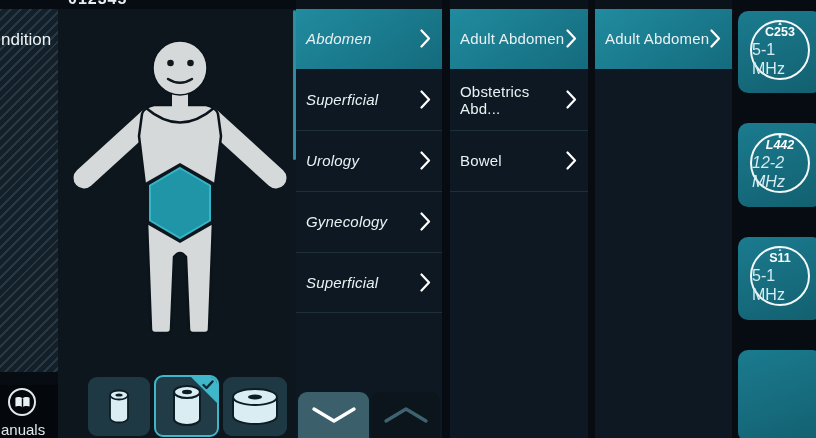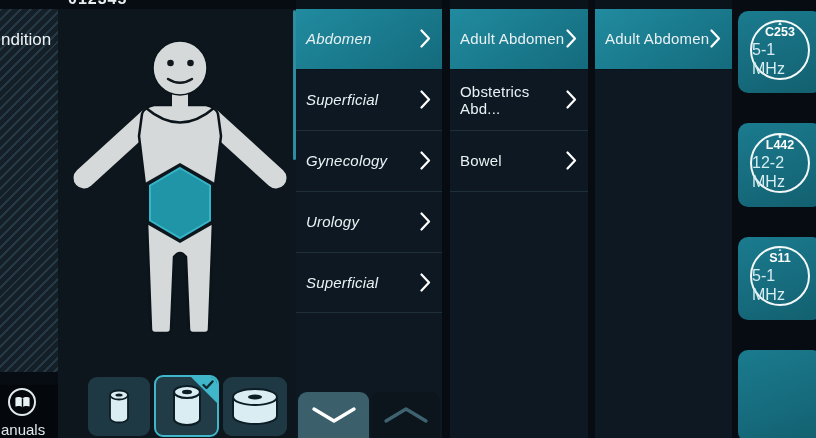--- a/index.html
+++ b/index.html
@@ -172,27 +172,27 @@
           <polyline points="1.5,1.5 9,9.5 1.5,17.5" fill="none" stroke="#ffffff" stroke-width="2.2" stroke-linecap="round" stroke-linejoin="round"></polyline>
         </svg>
     </div>
     <div class="mi">
       <span class="mi-label">Superficial</span>
       <svg class="chev" width="11" height="19" viewBox="0 0 11 19">
           <polyline points="1.5,1.5 9,9.5 1.5,17.5" fill="none" stroke="#ffffff" stroke-width="2.2" stroke-linecap="round" stroke-linejoin="round"></polyline>
         </svg>
     </div>
     <div class="mi">
+      <span class="mi-label">Urology</span>
+      <svg class="chev" width="11" height="19" viewBox="0 0 11 19">
+          <polyline points="1.5,1.5 9,9.5 1.5,17.5" fill="none" stroke="#ffffff" stroke-width="2.2" stroke-linecap="round" stroke-linejoin="round"></polyline>
+        </svg>
+    </div>
+    <div class="mi">
       <span class="mi-label">Gynecology</span>
-      <svg class="chev" width="11" height="19" viewBox="0 0 11 19">
-          <polyline points="1.5,1.5 9,9.5 1.5,17.5" fill="none" stroke="#ffffff" stroke-width="2.2" stroke-linecap="round" stroke-linejoin="round"></polyline>
-        </svg>
-    </div>
-    <div class="mi">
-      <span class="mi-label">Urology</span>
       <svg class="chev" width="11" height="19" viewBox="0 0 11 19">
           <polyline points="1.5,1.5 9,9.5 1.5,17.5" fill="none" stroke="#ffffff" stroke-width="2.2" stroke-linecap="round" stroke-linejoin="round"></polyline>
         </svg>
     </div>
     <div class="mi">
       <span class="mi-label">Superficial</span>
       <svg class="chev" width="11" height="19" viewBox="0 0 11 19">
           <polyline points="1.5,1.5 9,9.5 1.5,17.5" fill="none" stroke="#ffffff" stroke-width="2.2" stroke-linecap="round" stroke-linejoin="round"></polyline>
         </svg>
     </div>
@@ -246,21 +246,21 @@
   <div class="td-btn" style="top:11px; height:82px;">
     <div class="td-circle" style="margin-top:9px;">
       <svg width="34" height="28" viewBox="-17 -15 34 28">
         <path d="M-15,8 Q0,14.5 15,8 L9.5,-5 A9.5,8 0 0 0 -9.5,-5 Z" fill="#cfeef5"></path>
       </svg>
       <span class="td-name">C253</span>
       <span class="td-freq">5-1 MHz</span>
     </div>
   </div>
   <div class="td-btn" style="top:123px; height:84px;">
-    <div class="td-circle" style="margin-top:10px;">
+    <div class="td-circle" style="margin-top:10px;font-style:italic;">
       <svg width="34" height="27" viewBox="-17 -14 34 27">
         <rect x="-10.5" y="-12" width="21" height="23" rx="1.5" fill="#c6e9f2"></rect>
         <rect x="-10.5" y="-12" width="21" height="5.5" rx="1.5" fill="#ffffff"></rect>
       </svg>
       <span class="td-name">L442</span>
       <span class="td-freq">12-2 MHz</span>
     </div>
   </div>
   <div class="td-btn" style="top:237px; height:83px;">
     <div class="td-circle" style="margin-top:9px;">

